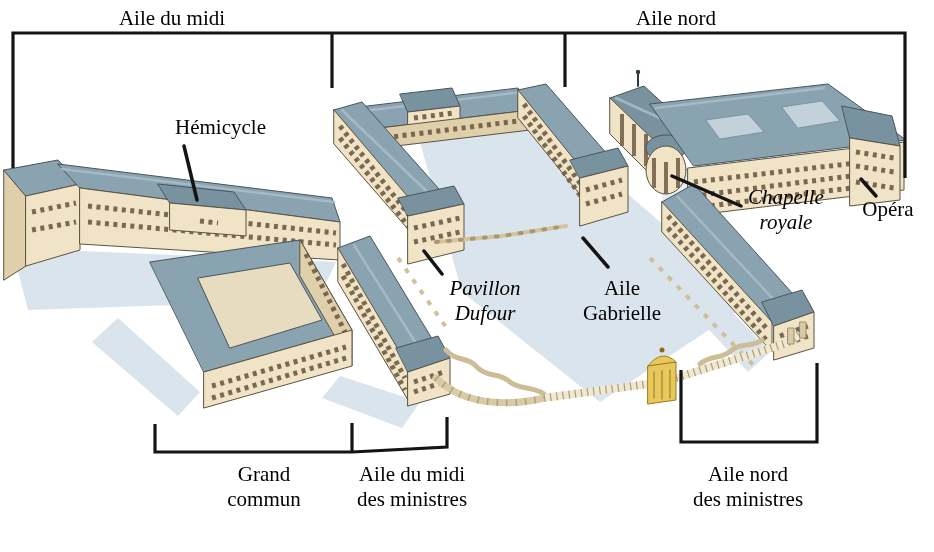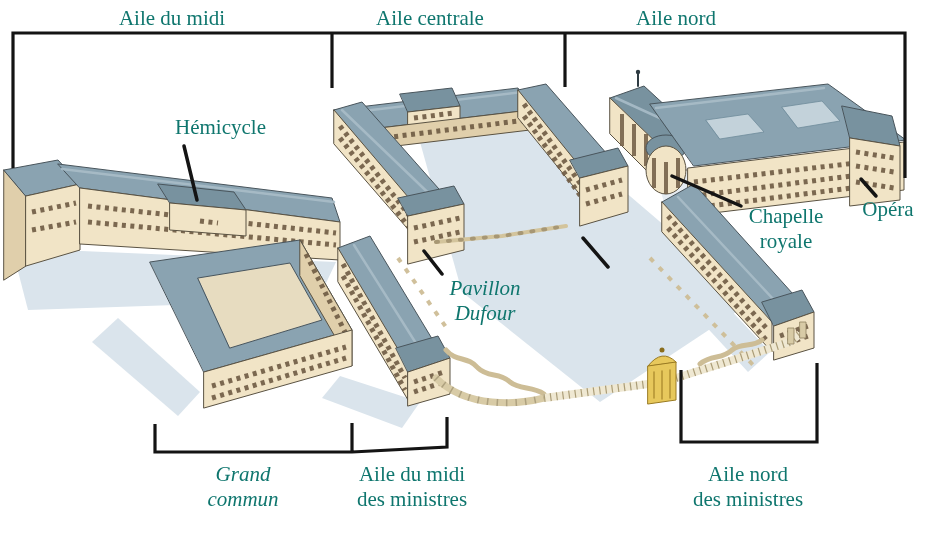--- a/index.html
+++ b/index.html
@@ -18,21 +18,21 @@
   .ridge{stroke:#a9bdc8;stroke-width:2.5;fill:none;opacity:.9;}
   .fence{stroke:#efe8d2;stroke-width:8;fill:none;stroke-linecap:butt;}
   .picket{stroke:#9a8a60;stroke-width:8;stroke-dasharray:1.2 5;fill:none;opacity:.8;stroke-linecap:butt;}
   .lowwall{stroke:#d8cba6;stroke-width:7;fill:none;}
   .lowwall2{stroke:#7c6f50;stroke-width:7;stroke-dasharray:1.5 8;fill:none;opacity:.45;stroke-linecap:butt;}
   .wiggle{stroke:#cdbd96;stroke-width:5;fill:none;}
   .bollards{stroke:#cdbd96;stroke-width:4;stroke-dasharray:5 8;fill:none;opacity:.95;stroke-linecap:butt;}
   .bracket{stroke:#141414;stroke-width:3.2;fill:none;stroke-linecap:butt;stroke-linejoin:miter;}
   .pointer{stroke:#141414;stroke-width:3.5;fill:none;}
   .gold{fill:#e7c85c;stroke:#9a7b22;stroke-width:1;}
-  .lbl{position:absolute;font-size:21px;line-height:1.18;color:#0f766e;text-align:center;
+  .lbl{position:absolute;font-size:21px;line-height:1.18;color:#000000;text-align:center;
        white-space:pre-line;}
 </style>
 </head>
 <body>
 
 <div class="stage">
 
 <svg width="934" height="552" viewBox="0 0 934 552">
 
   <g>
@@ -175,30 +175,31 @@
   <g>
     <path class="pointer" d="M184,146 L197,200"></path>
     <path class="pointer" d="M672,176 L741,206"></path>
     <path class="pointer" d="M861,179 L876,196"></path>
     <path class="pointer" d="M424,251 L442,274"></path>
     <path class="pointer" d="M583,238 L608,267"></path>
   </g>
 </svg>
 
   <div class="lbl" style="left:72px;top:6px;width:200px;">Aile du midi</div>
-  <div class="lbl" style="left:330px;top:6px;width:200px;">Aile centrale</div>
   <div class="lbl" style="left:576px;top:6px;width:200px;">Aile nord</div>
 
   <div class="lbl" style="left:96px;top:115px;width:170px;text-align:right;">Hémicycle</div>
-  <div class="lbl" style="left:731px;top:204px;width:110px;">Chapelle
+  <div class="lbl" style="left:731px;top:185px;width:110px;font-style:italic;">Chapelle
 royale</div>
   <div class="lbl" style="left:838px;top:197px;width:100px;">Opéra</div>
   <div class="lbl" style="left:430px;top:276px;width:110px;font-style:italic;">Pavillon
 Dufour</div>
-
-  <div class="lbl" style="left:183px;top:462px;width:120px;font-style:italic;">Grand
+  <div class="lbl" style="left:567px;top:276px;width:110px;">Aile
+Gabrielle</div>
+
+  <div class="lbl" style="left:204px;top:462px;width:120px;">Grand
 commun</div>
   <div class="lbl" style="left:342px;top:462px;width:140px;">Aile du midi
 des ministres</div>
   <div class="lbl" style="left:678px;top:462px;width:140px;">Aile nord
 des ministres</div>
 
 </div>
 
 </body></html>

